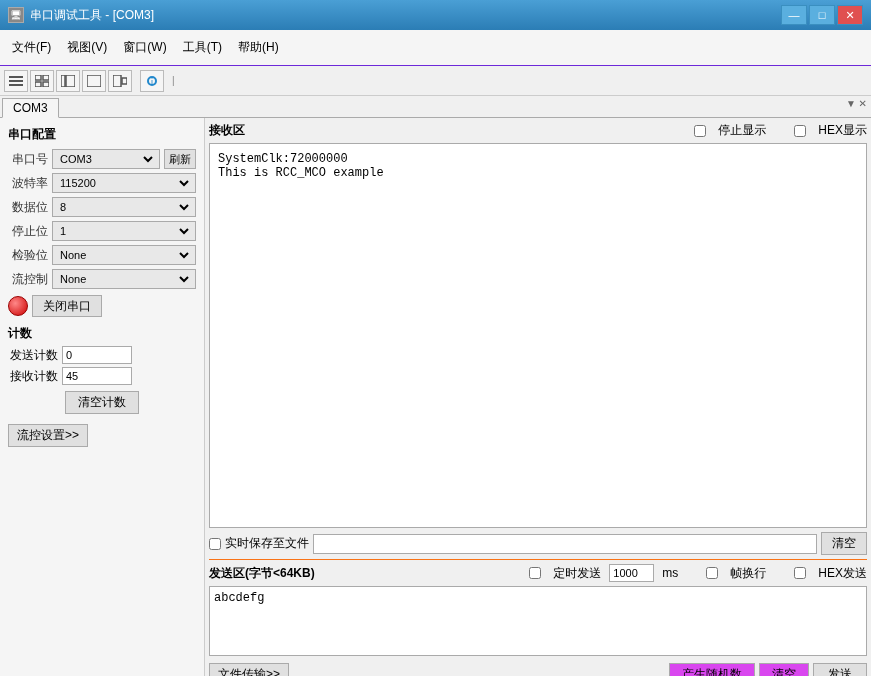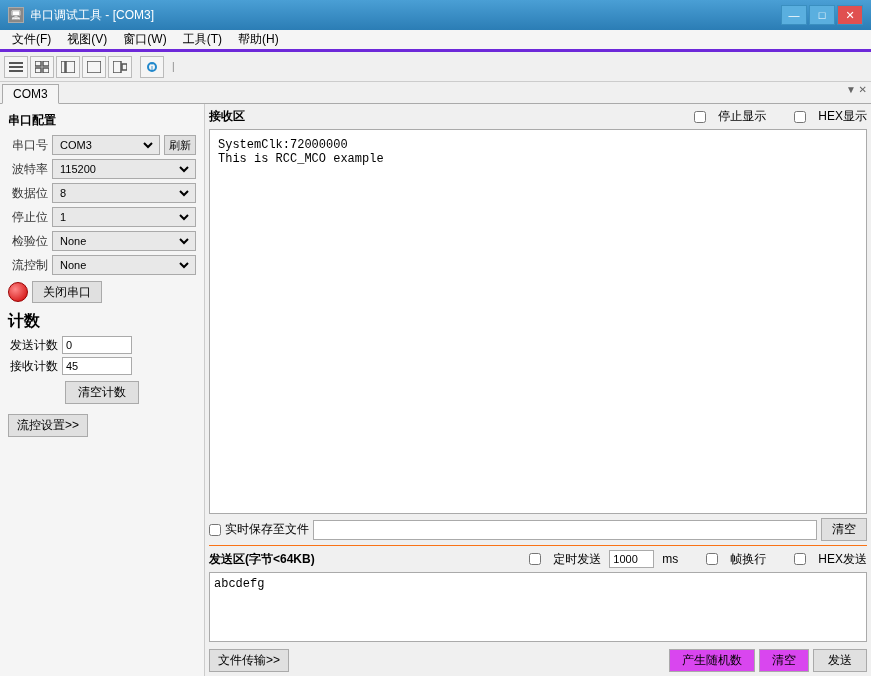--- a/index.html
+++ b/index.html
@@ -59,25 +59,25 @@
       align-items: center;
       justify-content: center;
     }
     .title-btn.close-btn {
       background: #e05050;
     }
 
     
     .menu-bar {
       background: #f5f5f5;
-      height: 22px;
+      height: 36px;
       display: flex;
       align-items: center;
       padding: 0 4px;
-      border-bottom: 3px solid #6d28d9;
+      border-bottom: 1px solid #6d28d9;
     }
     .menu-item {
       padding: 2px 8px;
       cursor: pointer;
       font-size: 12px;
       color: #000;
     }
 
     
     .toolbar {
@@ -215,21 +215,21 @@
       background: #e0e0e0;
       border: 1px solid #aaa;
       cursor: pointer;
       height: 22px;
     }
 
     .counter-section {
       margin-top: 8px;
     }
     .counter-label {
-      font-size: 16px;
+      font-size: 12px;
       font-weight: bold;
       margin-bottom: 4px;
     }
     .counter-row {
       display: flex;
       align-items: center;
       margin-bottom: 3px;
       gap: 4px;
     }
     .counter-text {

